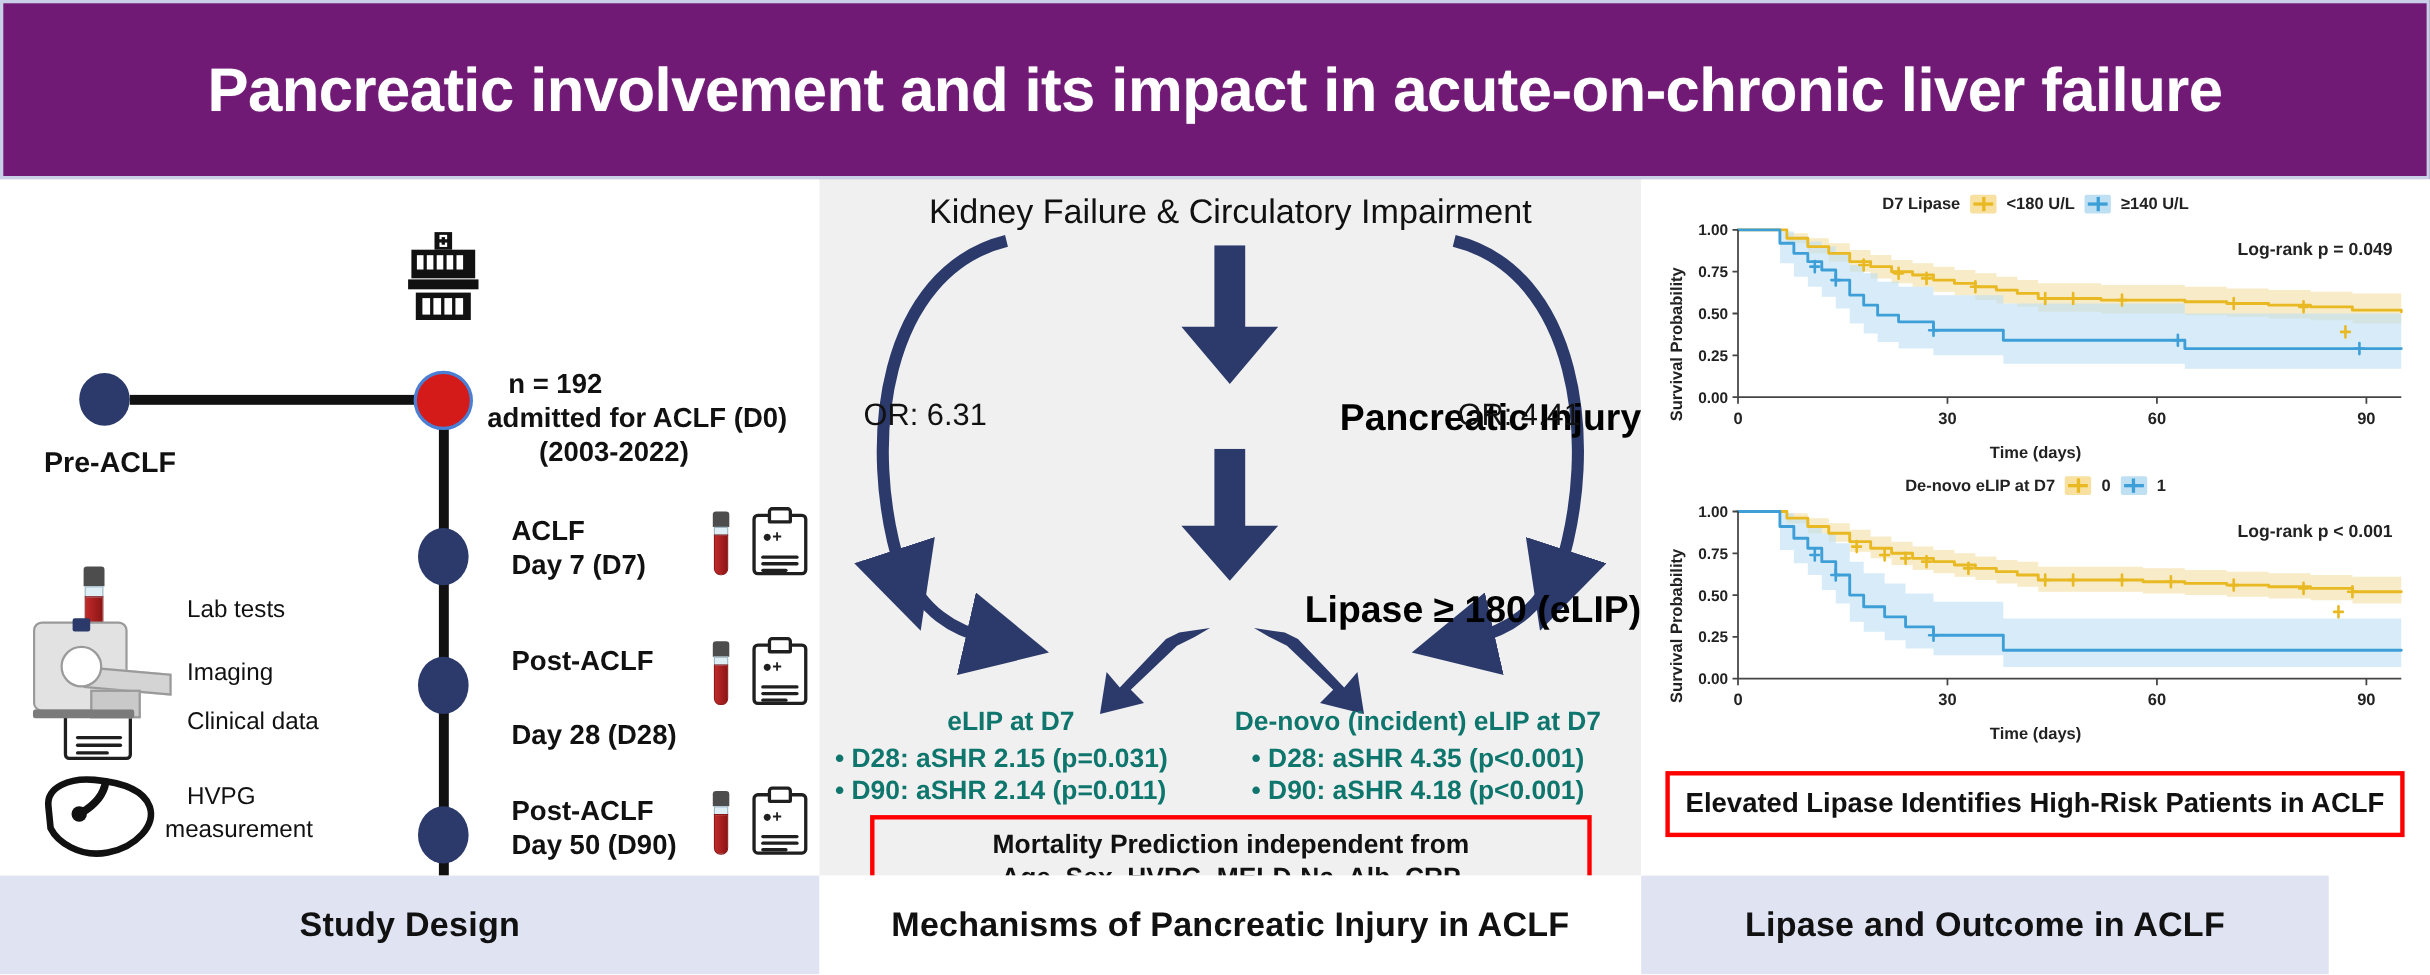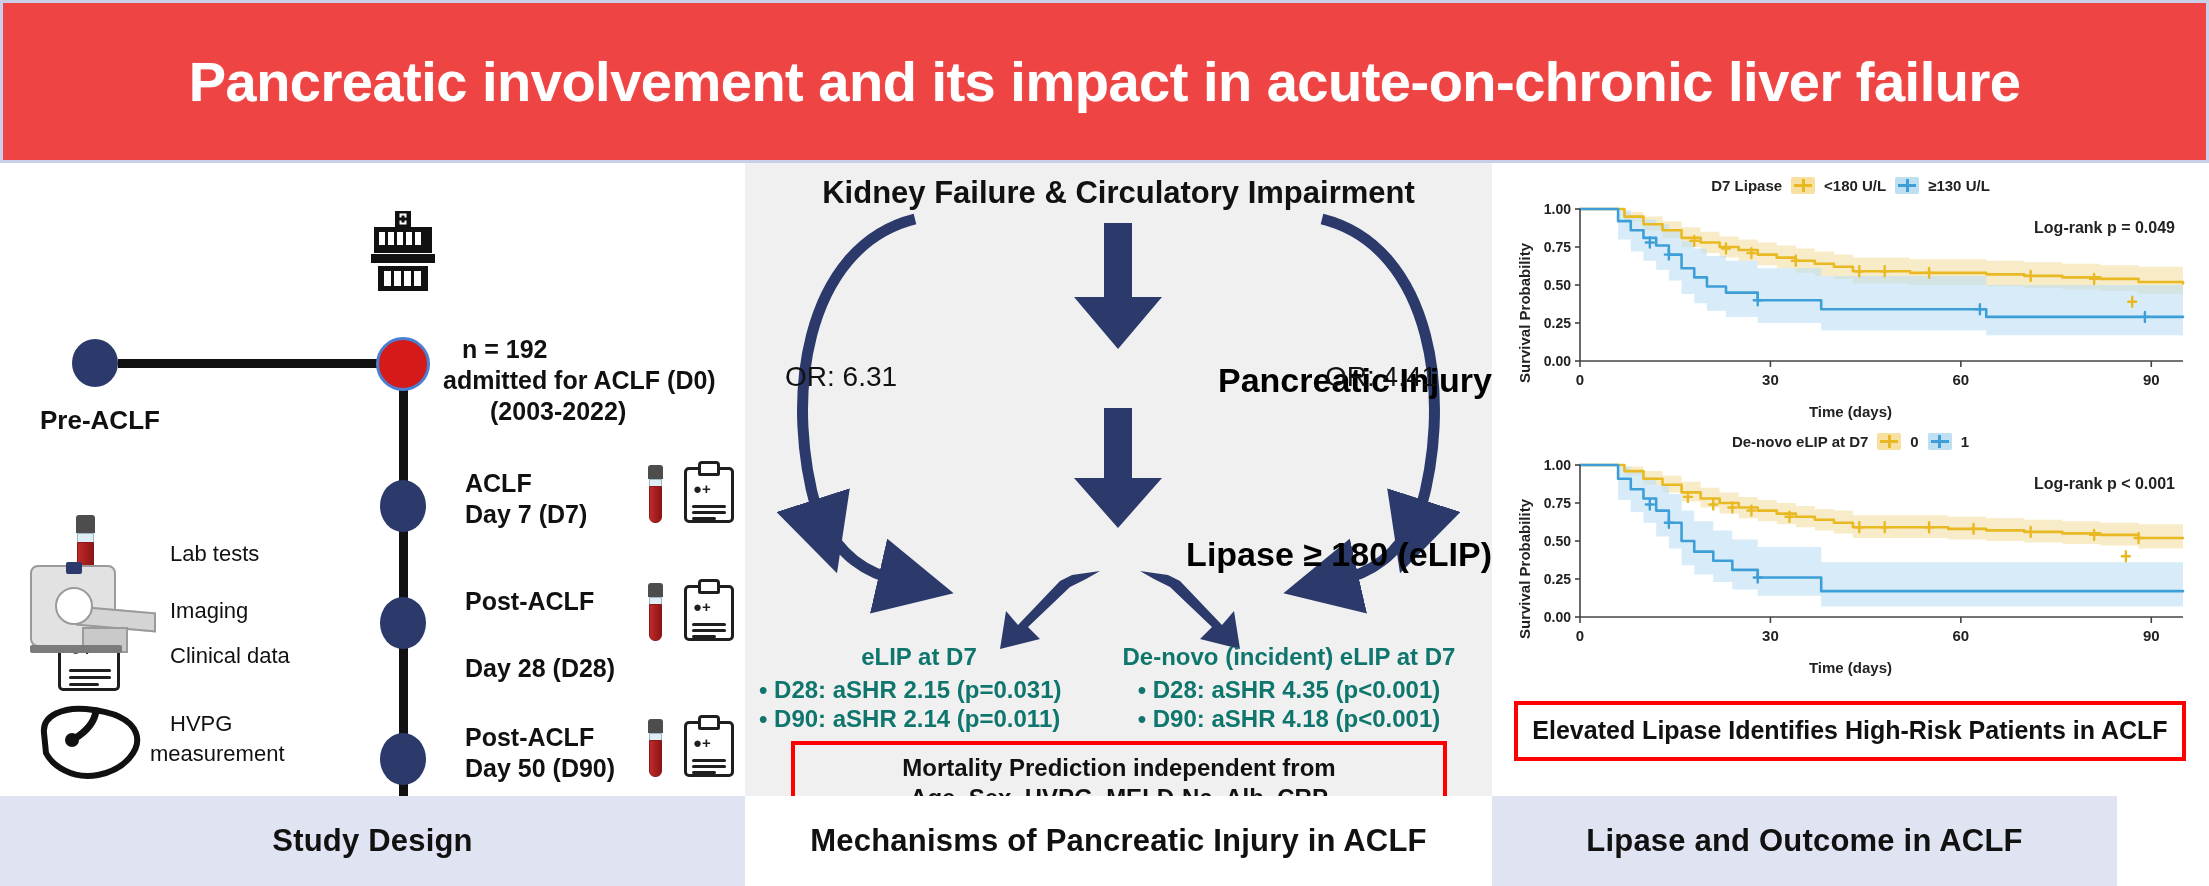--- a/index.html
+++ b/index.html
@@ -4,21 +4,21 @@
 <style>
   html,body{margin:0;padding:0;background:#fff;}
   body{font-family:"Liberation Sans",sans-serif;-webkit-font-smoothing:antialiased;}
   #abstract{
     position:relative;width:2209px;height:886px;overflow:hidden;
     background:#ffffff;box-sizing:border-box;
   }
   
   .header{
     position:absolute;left:0;top:0;width:2209px;height:163px;
-    background:#ef4444;border:3px solid #c9cfe6;box-sizing:border-box;
+    background:#701a75;border:3px solid #c9cfe6;box-sizing:border-box;
     display:flex;align-items:center;justify-content:center;
   }
   .header-title{
     color:#ffffff;font-size:56px;font-weight:bold;letter-spacing:-0.5px;
     text-align:center;line-height:1.1;white-space:nowrap;
     text-shadow:0 0 1px rgba(255,255,255,.4);
   }
   
   .body-area{position:absolute;left:0;top:163px;width:2209px;height:723px;}
   .panel{position:absolute;top:0;height:633px;box-sizing:border-box;overflow:hidden;}
@@ -71,21 +71,21 @@
   .ct .topbox{position:absolute;left:36px;top:-3px;width:16px;height:12px;background:#2b3a6b;border-radius:2px;}
   .ct .bed{position:absolute;left:46px;top:44px;width:80px;height:20px;background:#d4d4d4;
     border:2px solid #9a9a9a;box-sizing:border-box;transform:skewY(5deg);}
   .ct .base{position:absolute;left:52px;top:62px;width:46px;height:26px;background:#c9c9c9;
     border:2px solid #9a9a9a;box-sizing:border-box;}
   .ct .shadow{position:absolute;left:0;top:80px;width:92px;height:8px;background:#7b7b7b;border-radius:2px;}
   
   .liver{position:absolute;left:26px;top:532px;width:132px;height:98px;}
 
   
-  .mid-h{position:absolute;width:100%;text-align:center;font-size:31px;font-weight:bold;color:#111;}
+  .mid-h{position:absolute;width:100%;text-align:center;font-size:31px;font-weight:normal;color:#111;}
   .mid-node{position:absolute;width:100%;text-align:right;font-size:34px;font-weight:bold;color:#000000;}
   .or-lbl{position:absolute;font-size:28px;color:#111;font-weight:normal;}
   .big-arrow{position:absolute;}
   .stat-col{position:absolute;color:#0f766e;}
   .stat-title{font-size:24px;font-weight:bold;text-align:center;margin-bottom:4px;}
   .stat-line{font-size:24px;font-weight:bold;white-space:nowrap;line-height:1.22;}
   .redbox{position:absolute;border:4px solid #ff0000;box-sizing:border-box;
     display:flex;align-items:center;justify-content:center;text-align:center;}
   .redbox-txt{font-size:24px;font-weight:bold;color:#111;line-height:1.25;}
 
@@ -307,21 +307,21 @@
     </div>
 
     <div class="panel panel-right">
 
       <div class="km" style="left:12px;top:8px;width:693px;height:258px;">
         <div class="km-legend" style="top:6px;">
           <span>D7 Lipase</span>
           <span class="swatch sw-yellow"></span>
           <span>&lt;180 U/L</span>
           <span class="swatch sw-blue"></span>
-          <span>≥130 U/L</span>
+          <span>≥140 U/L</span>
         </div>
         <div class="km-ylabel" style="left:12px;top:212px;">Survival Probability</div>
         <svg id="km1" class="km-plot" style="left:0;top:28px;" width="693" height="196">
             <polygon points="76.0,10.0 101.4,10.0 101.4,10.0 120.4,10.0 120.4,13.0 139.5,13.0 139.5,17.6 158.5,17.6 158.5,22.2 177.6,22.2 177.6,28.2 196.6,28.2 196.6,32.8 215.6,32.8 215.6,37.4 234.7,37.4 234.7,40.4 253.7,40.4 253.7,43.4 272.8,43.4 272.8,46.5 291.8,46.5 291.8,49.5 310.9,49.5 310.9,52.6 329.9,52.6 329.9,55.6 348.9,55.6 348.9,58.6 368.0,58.6 368.0,58.6 406.1,58.6 406.1,60.2 444.1,60.2 444.1,60.2 482.2,60.2 482.2,61.7 520.3,61.7 520.3,63.2 558.4,63.2 558.4,64.7 596.5,64.7 596.5,66.2 634.6,66.2 634.6,67.8 679.0,67.8 679.0,69.3 679.0,96.6 679.0,95.1 634.6,95.1 634.6,92.1 596.5,92.1 596.5,90.6 558.4,90.6 558.4,89.0 520.3,89.0 520.3,87.5 482.2,87.5 482.2,86.0 444.1,86.0 444.1,86.0 406.1,86.0 406.1,84.5 368.0,84.5 368.0,84.5 348.9,84.5 348.9,79.9 329.9,79.9 329.9,76.9 310.9,76.9 310.9,73.8 291.8,73.8 291.8,69.3 272.8,69.3 272.8,66.2 253.7,66.2 253.7,61.7 234.7,61.7 234.7,58.6 215.6,58.6 215.6,54.1 196.6,54.1 196.6,48.0 177.6,48.0 177.6,38.9 158.5,38.9 158.5,31.3 139.5,31.3 139.5,22.2 120.4,22.2 120.4,10.0 101.4,10.0 101.4,10.0 76.0,10.0" fill="#f3dfa4" fill-opacity="0.62" stroke="none"></polygon>
             <polygon points="76.0,10.0 101.4,10.0 101.4,10.0 114.1,10.0 114.1,11.5 126.8,11.5 126.8,16.1 139.5,16.1 139.5,20.6 152.2,20.6 152.2,25.2 164.9,25.2 164.9,31.3 177.6,31.3 177.6,41.9 190.3,41.9 190.3,49.5 202.9,49.5 202.9,57.1 222.0,57.1 222.0,61.7 253.7,61.7 253.7,69.3 317.2,69.3 317.2,76.9 482.2,76.9 482.2,86.0 679.0,86.0 679.0,86.0 679.0,136.2 679.0,136.2 482.2,136.2 482.2,131.6 317.2,131.6 317.2,124.0 253.7,124.0 253.7,117.9 222.0,117.9 222.0,111.8 202.9,111.8 202.9,104.2 190.3,104.2 190.3,95.1 177.6,95.1 177.6,81.4 164.9,81.4 164.9,70.8 152.2,70.8 152.2,61.7 139.5,61.7 139.5,52.6 126.8,52.6 126.8,40.4 114.1,40.4 114.1,10.0 101.4,10.0 101.4,10.0 76.0,10.0" fill="#bfe0f3" fill-opacity="0.62" stroke="none"></polygon>
             <path d="M76,10 L101.38947368421053,10 L101.38947368421053,10 L120.43157894736842,10 L120.43157894736842,17.60000000000001 L139.4736842105263,17.60000000000001 L139.4736842105263,25.199999999999996 L158.5157894736842,25.199999999999996 L158.5157894736842,31.28 L177.55789473684212,31.28 L177.55789473684212,38.879999999999995 L196.60000000000002,38.879999999999995 L196.60000000000002,43.44 L215.6421052631579,43.44 L215.6421052631579,48 L234.68421052631578,48 L234.68421052631578,51.040000000000006 L253.72631578947366,51.040000000000006 L253.72631578947366,55.60000000000001 L272.7684210526316,55.60000000000001 L272.7684210526316,58.63999999999999 L291.8105263157895,58.63999999999999 L291.8105263157895,61.67999999999999 L310.85263157894735,61.67999999999999 L310.85263157894735,64.72 L329.89473684210526,64.72 L329.89473684210526,67.75999999999999 L348.93684210526317,67.75999999999999 L348.93684210526317,72.32000000000001 L367.9789473684211,72.32000000000001 L367.9789473684211,72.32000000000001 L406.0631578947369,72.32000000000001 L406.0631578947369,73.84 L444.14736842105265,73.84 L444.14736842105265,73.84 L482.2315789473684,73.84 L482.2315789473684,75.36000000000001 L520.3157894736842,75.36000000000001 L520.3157894736842,76.88 L558.4000000000001,76.88 L558.4000000000001,78.39999999999999 L596.4842105263158,78.39999999999999 L596.4842105263158,79.91999999999999 L634.5684210526316,79.91999999999999 L634.5684210526316,82.96 L679,82.96 L679,84.48" fill="none" stroke="#e8b923" stroke-width="2.6" stroke-linejoin="round" stroke-linecap="round"></path>
             <path d="M186.2526315789474,41.919999999999995 L194.2526315789474,41.919999999999995 M190.2526315789474,36.919999999999995 L190.2526315789474,46.919999999999995" stroke="#e8b923" stroke-width="2.4" stroke-linecap="round"></path>
             <path d="M217.98947368421054,49.52 L225.98947368421054,49.52 M221.98947368421054,44.52 L221.98947368421054,54.52" stroke="#e8b923" stroke-width="2.4" stroke-linecap="round"></path>
             <path d="M243.37894736842105,54.080000000000005 L251.37894736842105,54.080000000000005 M247.37894736842105,49.080000000000005 L247.37894736842105,59.080000000000005" stroke="#e8b923" stroke-width="2.4" stroke-linecap="round"></path>
             <path d="M287.8105263157895,61.67999999999999 L295.8105263157895,61.67999999999999 M291.8105263157895,56.67999999999999 L291.8105263157895,66.67999999999999" stroke="#e8b923" stroke-width="2.4" stroke-linecap="round"></path>

